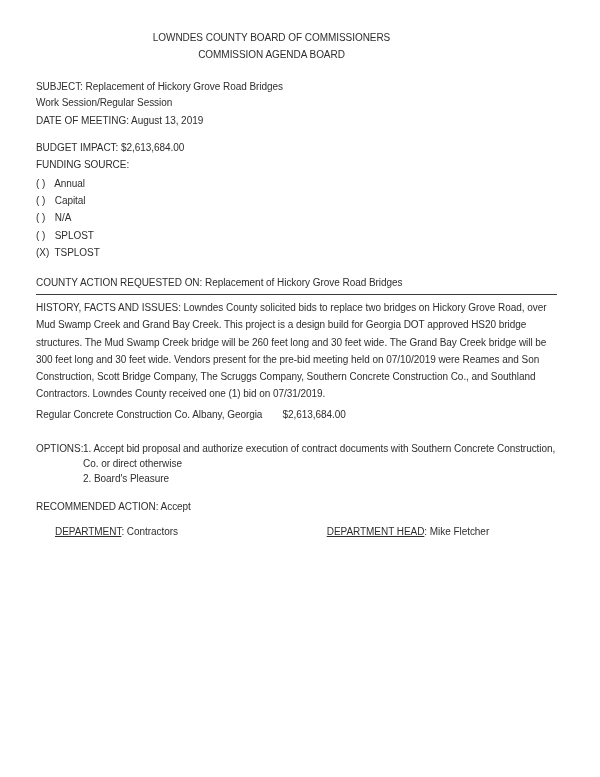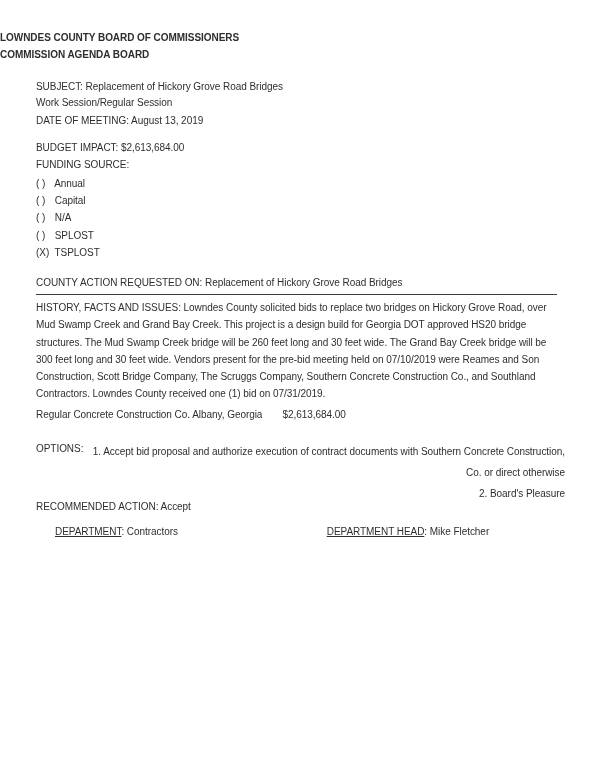--- a/index.html
+++ b/index.html
@@ -9,42 +9,42 @@
     background:#ffffff;
     font-family:"Liberation Sans", sans-serif;
     font-size:10px;
     letter-spacing:-0.05px;
     color:#2e2e2e;
     overflow:hidden;
   }
   .abs { position:absolute; left:36px; width:529px; }
   .doc-title {
     left:0; width:543px; top:30px;
-    text-align:left; line-height:16.5px;font-weight:bold;
+    text-align:center; line-height:16.5px;
   }
   .subject-line   { top:80px;  line-height:13px; }
   .session-line   { top:96px;  line-height:13px; padding-right:12px; box-sizing:border-box; }
   .date-line      { top:114px; line-height:13px; }
   .budget-line    { top:141px; line-height:13px; }
   .funding-label  { top:158px; line-height:13px; }
   .funding-list   { top:175px; }
   .funding-item   { line-height:17.2px; }
   .funding-item .mark { display:inline-block; min-width:16px; }
   .county-action  {
     top:276px; width:521px;
     line-height:13px;
     padding-bottom:5px;
     border-bottom:1.4px solid #3c3c3c;
   }
   .history-para   { top:299px; line-height:17.3px; }
   .bid-line       { top:408px; line-height:13px; }
   .bid-line .amount { margin-left:20px; }
   .options-block  { top:441px; display:flex; }
   .options-label  { width:47px; flex:0 0 47px; line-height:16.6px; }
-  .options-items  { flex:1; line-height:21px;text-align:right; }
+  .options-items  { flex:1; line-height:15px; }
   .options-items .opt { display:block; }
   .recommended-line { top:500px; line-height:13px; }
   .dept-row       { top:525px; line-height:13px; }
   .dept-col       { display:inline-block; width:269px; vertical-align:top; }
   .u              { text-decoration:underline;padding-left:19px; }
   .admin-line     { top:552px; line-height:13px; }
 </style>
 </head>
 <body>
 

